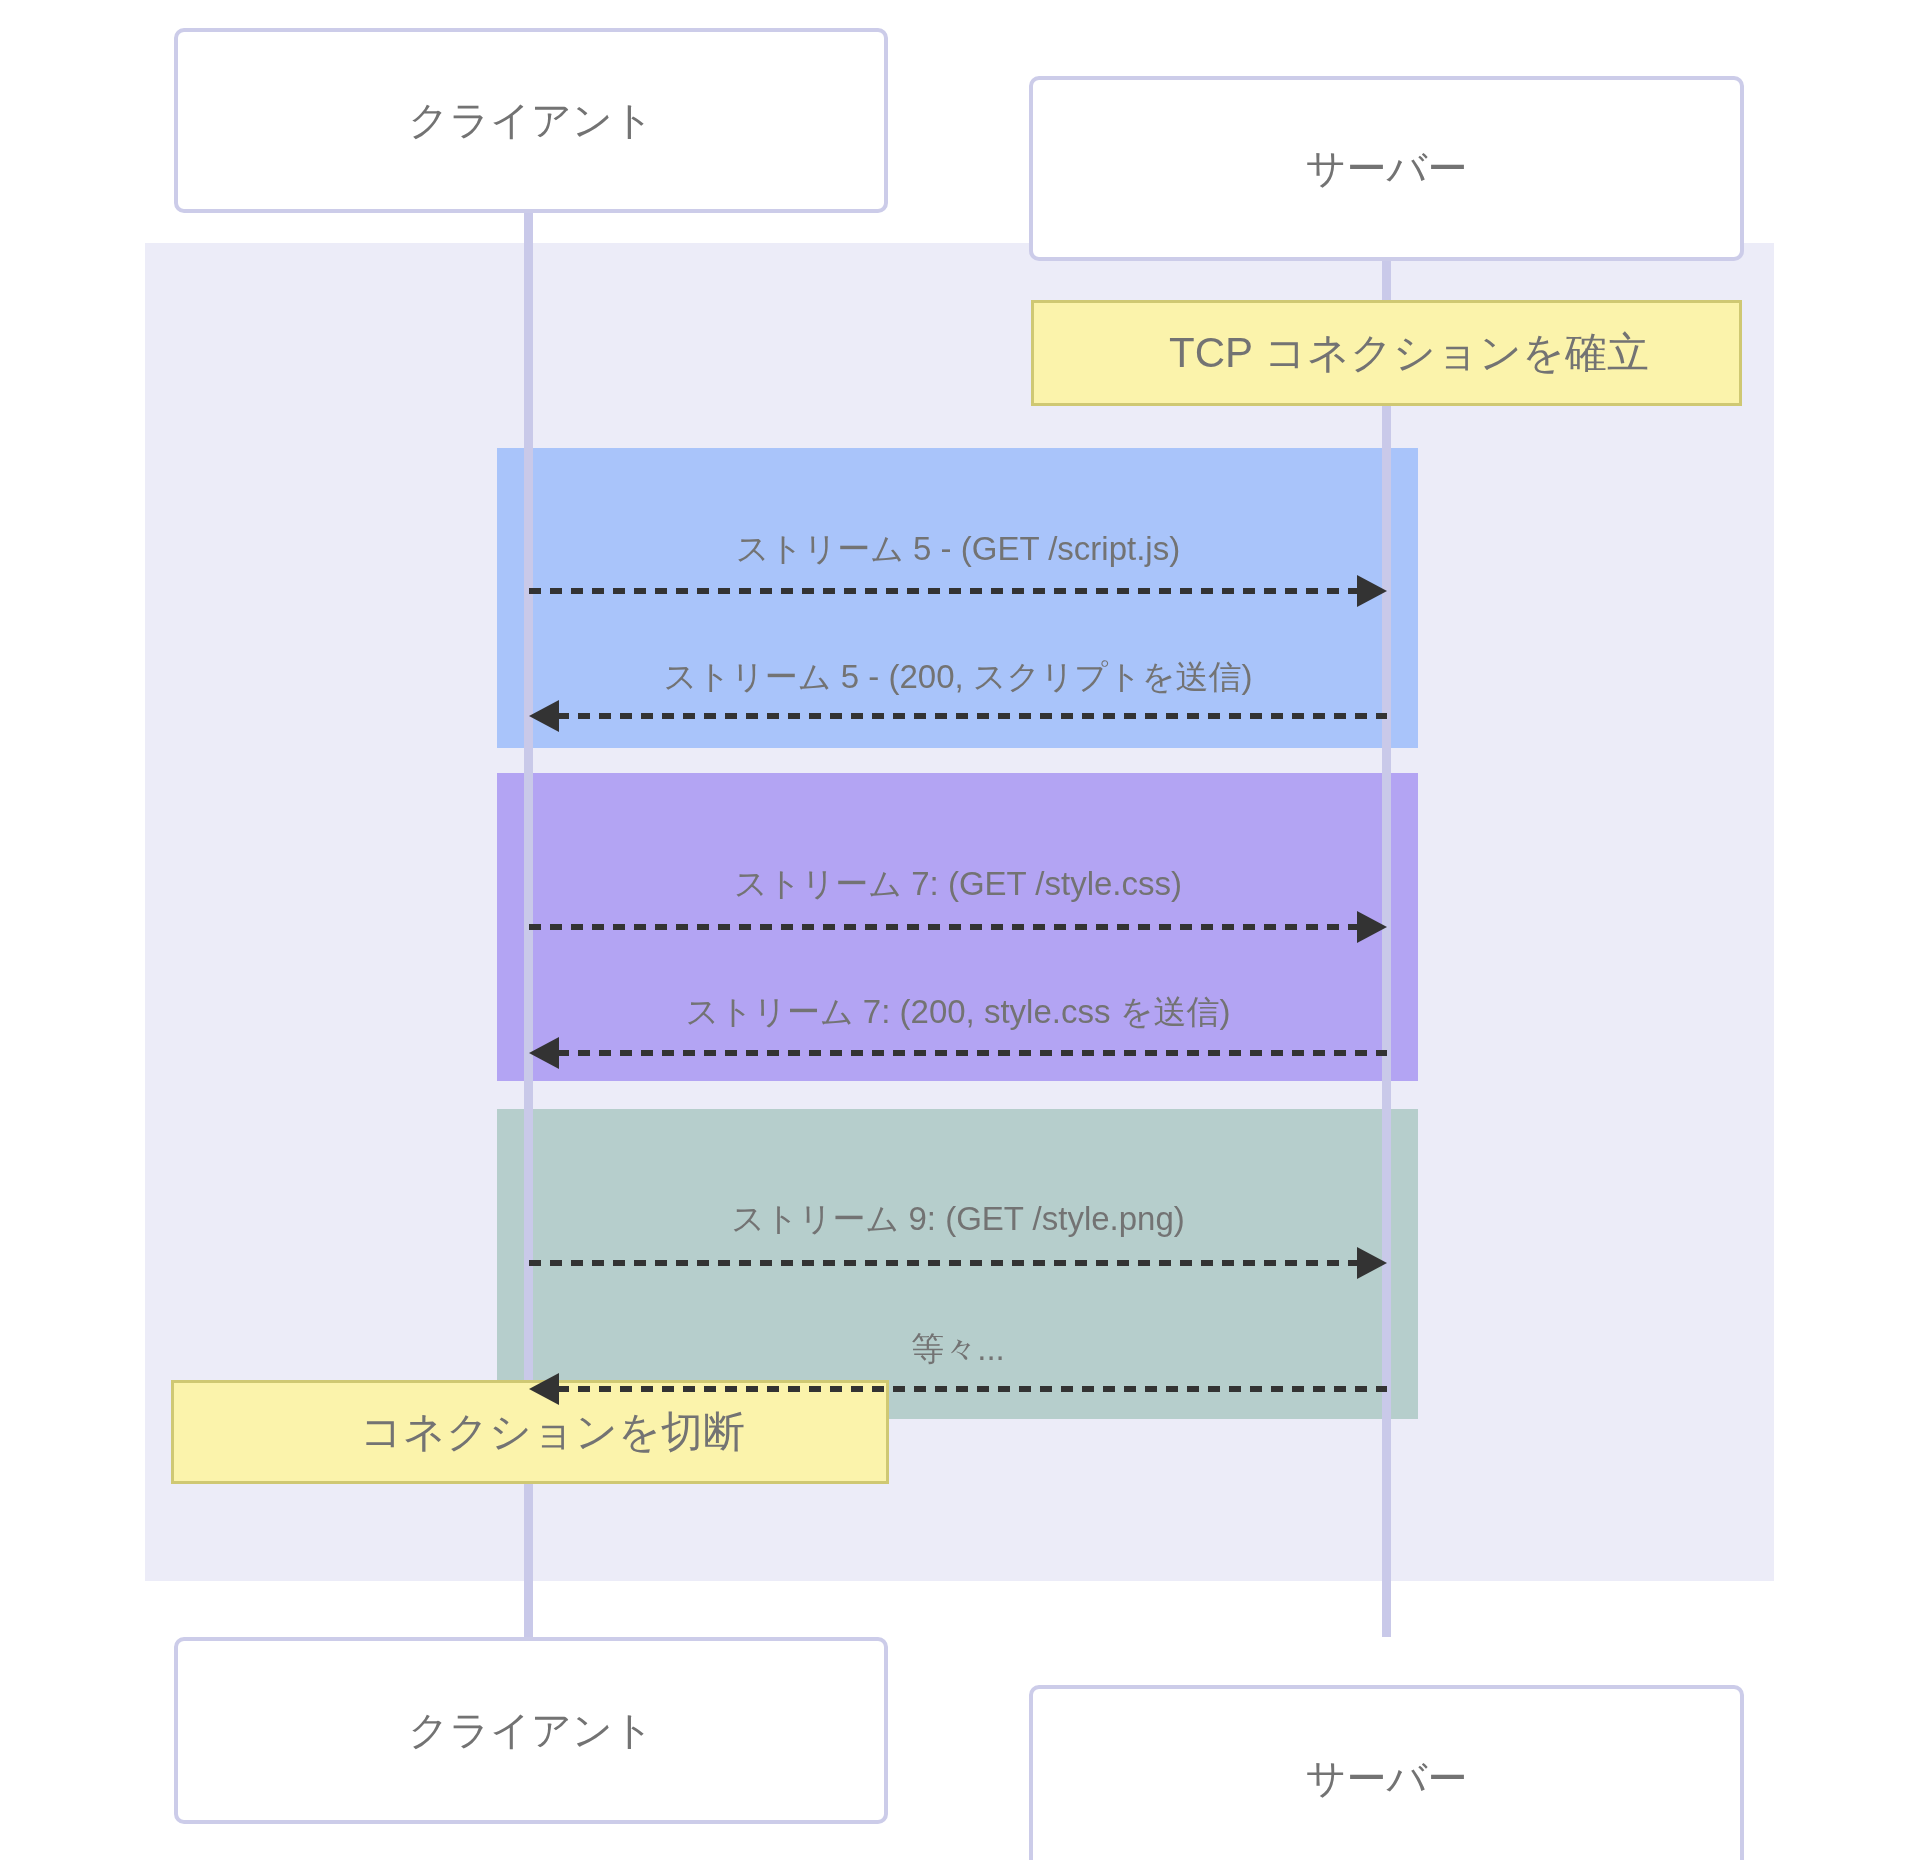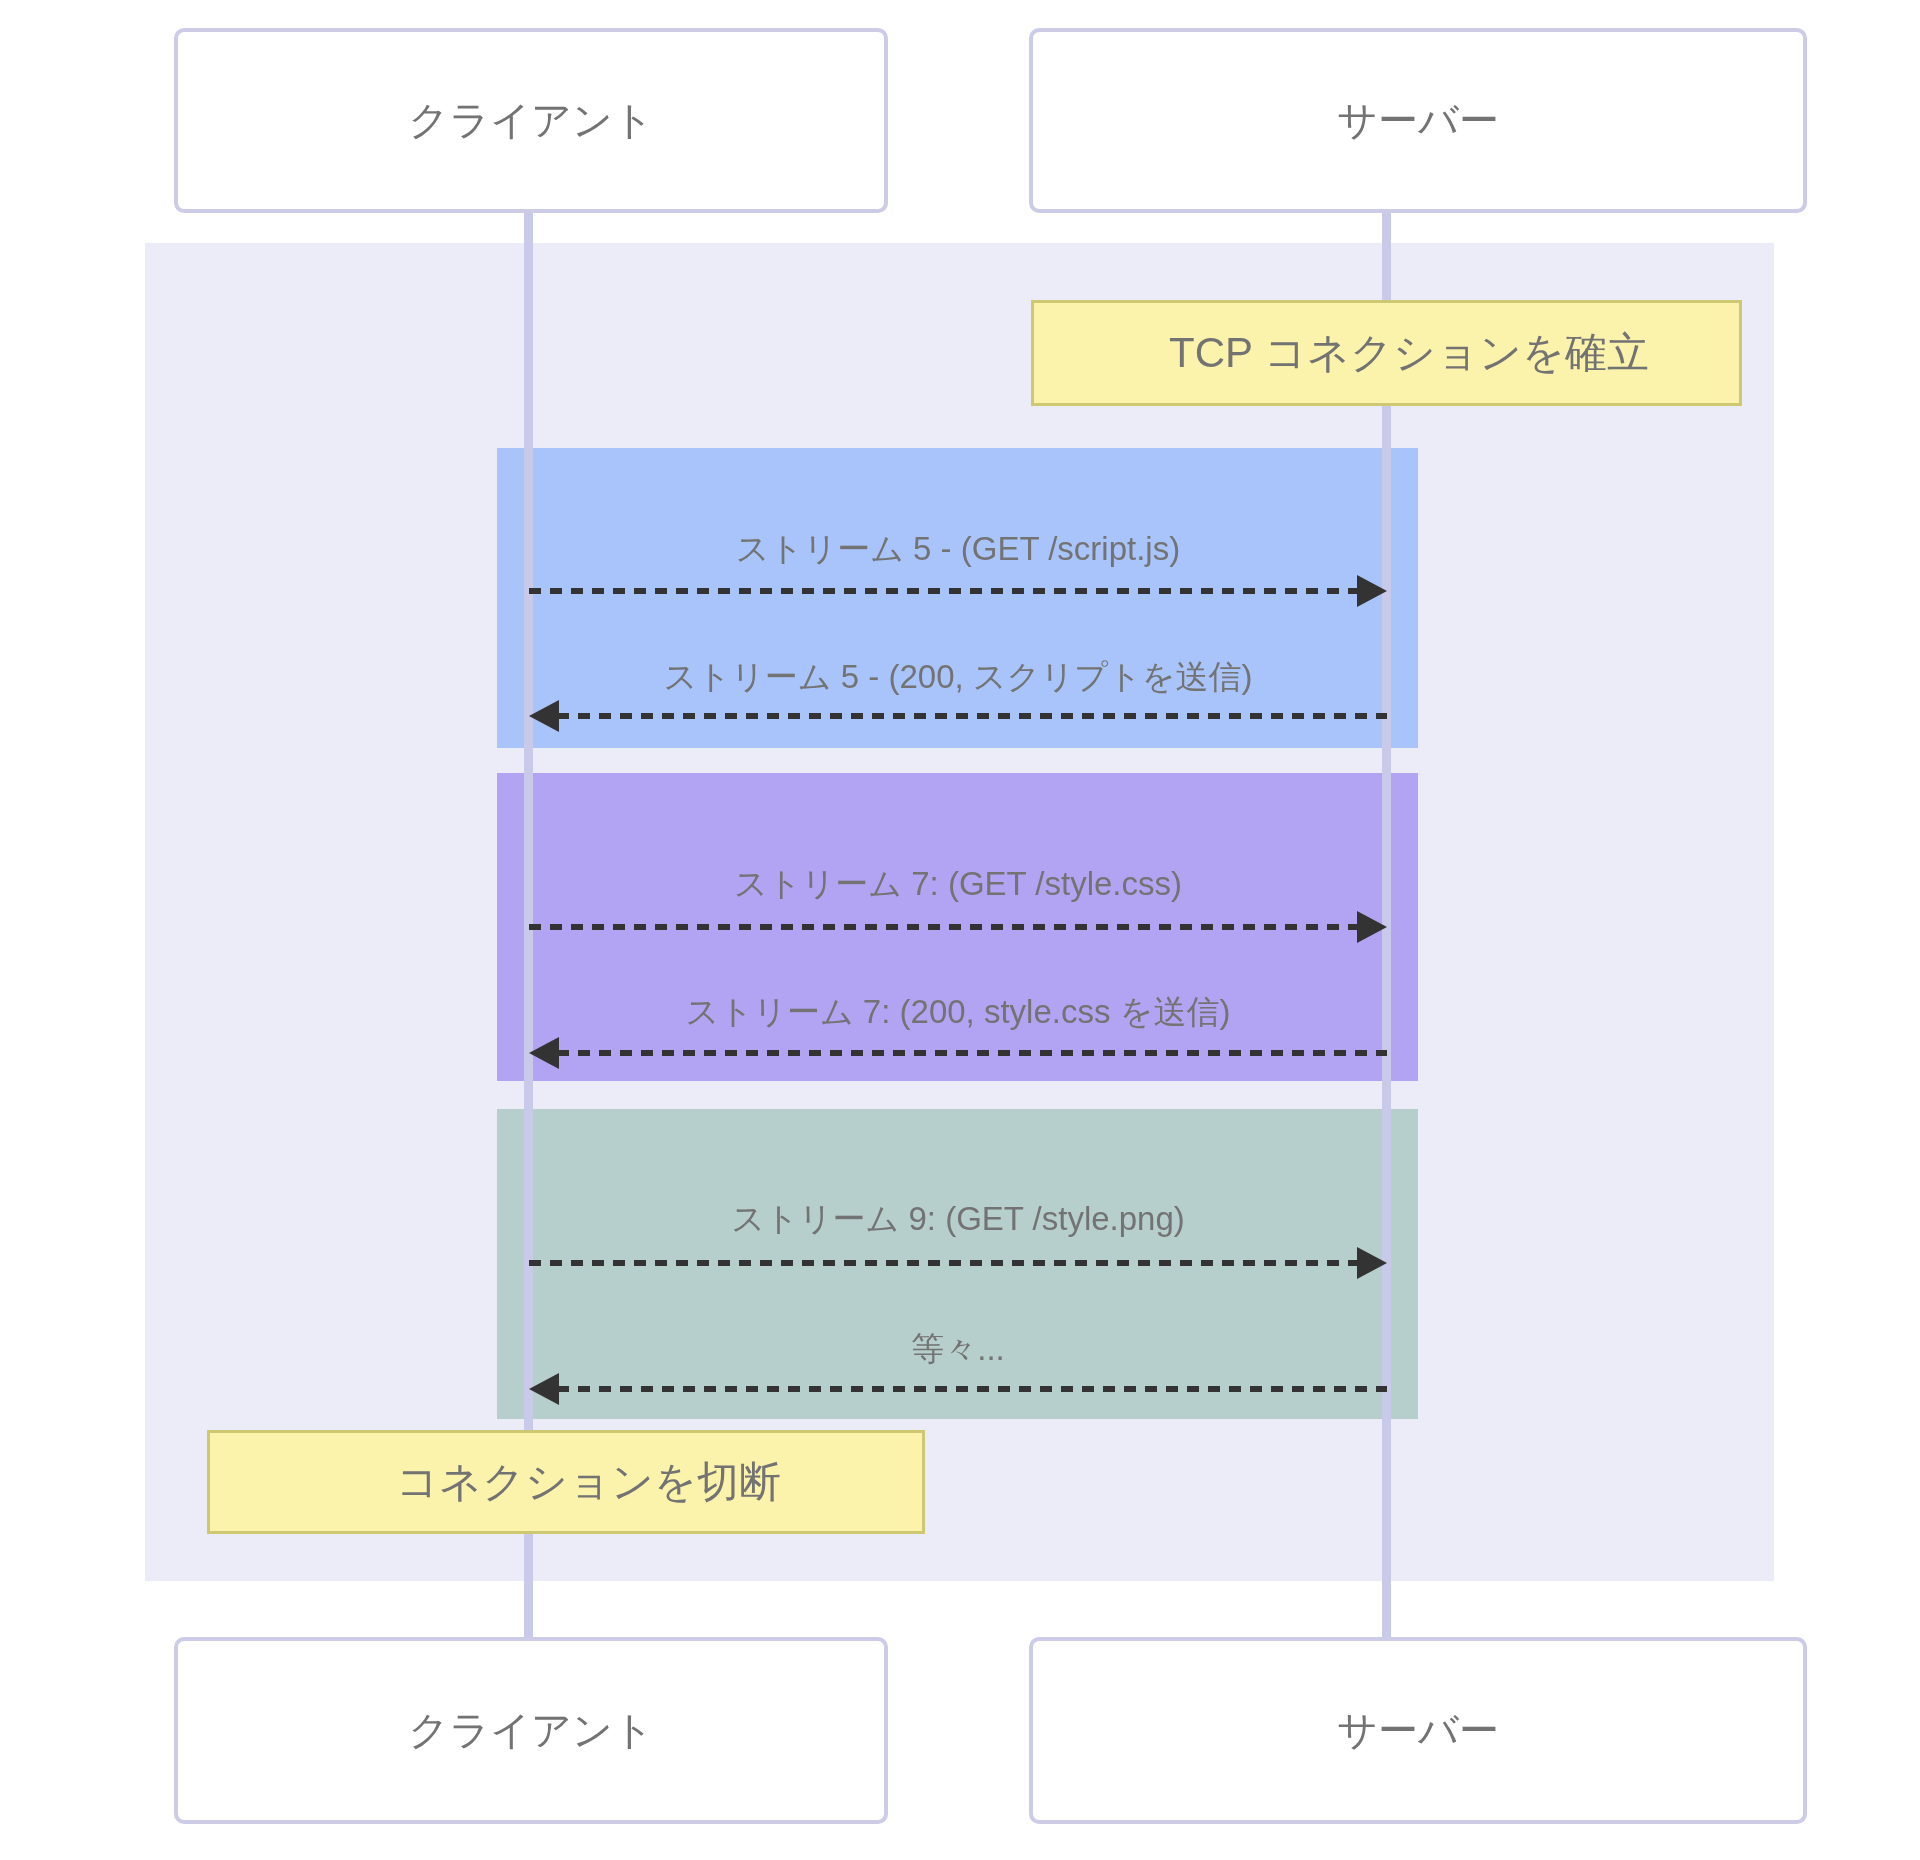--- a/index.html
+++ b/index.html
@@ -29,32 +29,32 @@
   .group.stream7{top:773px;height:308px;background:#b3a4f3;}
   .group.stream9{top:1109px;height:310px;background:#b6cecc;}
   
   .actor{
     position:absolute;
     background:#ffffff;border:4px solid #cccce9;border-radius:10px;
     display:flex;align-items:center;justify-content:center;
     font-size:40px;z-index:4;box-sizing:border-box;
   }
   .actor.client{left:174px;width:714px;}
-  .actor.server{left:1029px;width:778px;}
+  .actor.server{left:1029px;width:715px;margin-top:48px;}
   .actor.top{top:28px;height:185px;}
   .actor.bottom{top:1637px;height:187px;}
   
   .note{
     position:absolute;
     background:#fbf3ab;border:3px solid #cfc873;
     display:flex;align-items:center;justify-content:center;
     font-size:42px;z-index:4;box-sizing:border-box;padding-left:45px;
   }
   .note.tcp{left:1031px;top:300px;width:711px;height:106px;}
-  .note.close{left:171px;top:1430px;width:718px;height:104px;margin-left:36px;}
+  .note.close{left:171px;top:1380px;width:718px;height:104px;}
   
   .msg-label{
     position:absolute;left:958px;transform:translate(-50%,-50%);
     white-space:nowrap;font-size:33px;z-index:5;
   }
   .msg-label.m1{top:549px;}
   .msg-label.m2{top:677px;}
   .msg-label.m3{top:884px;}
   .msg-label.m4{top:1012px;}
   .msg-label.m5{top:1219px;}

